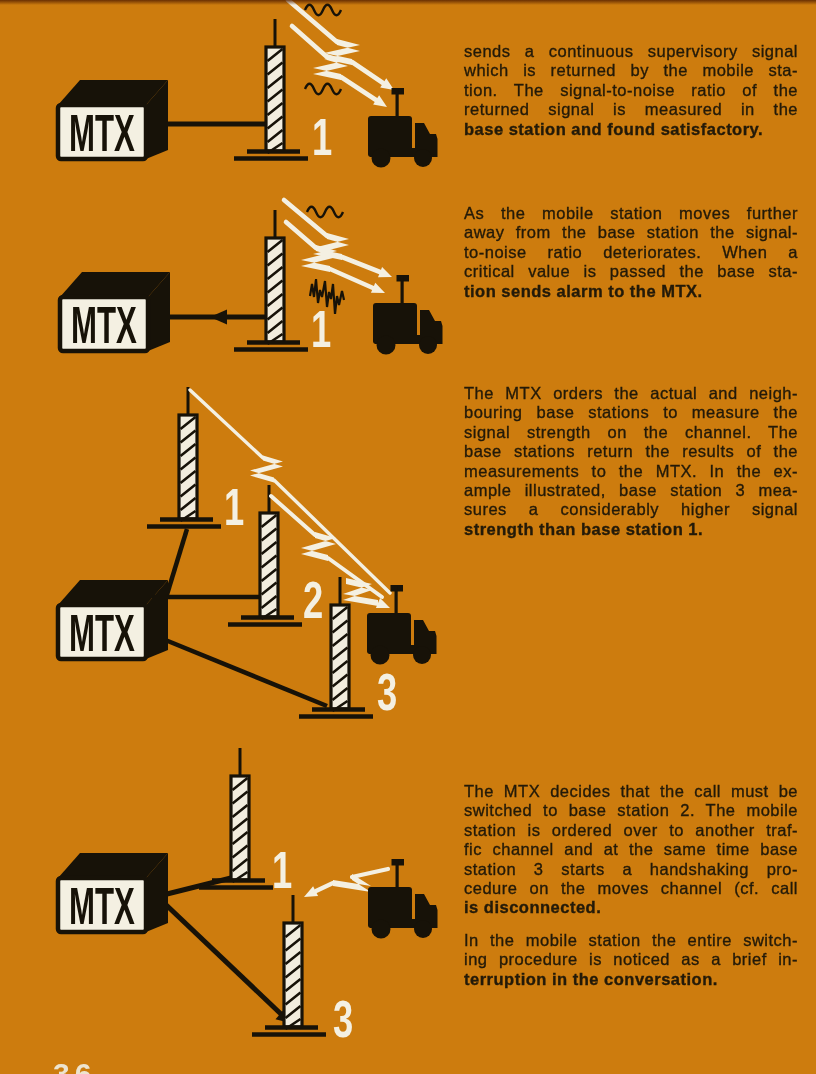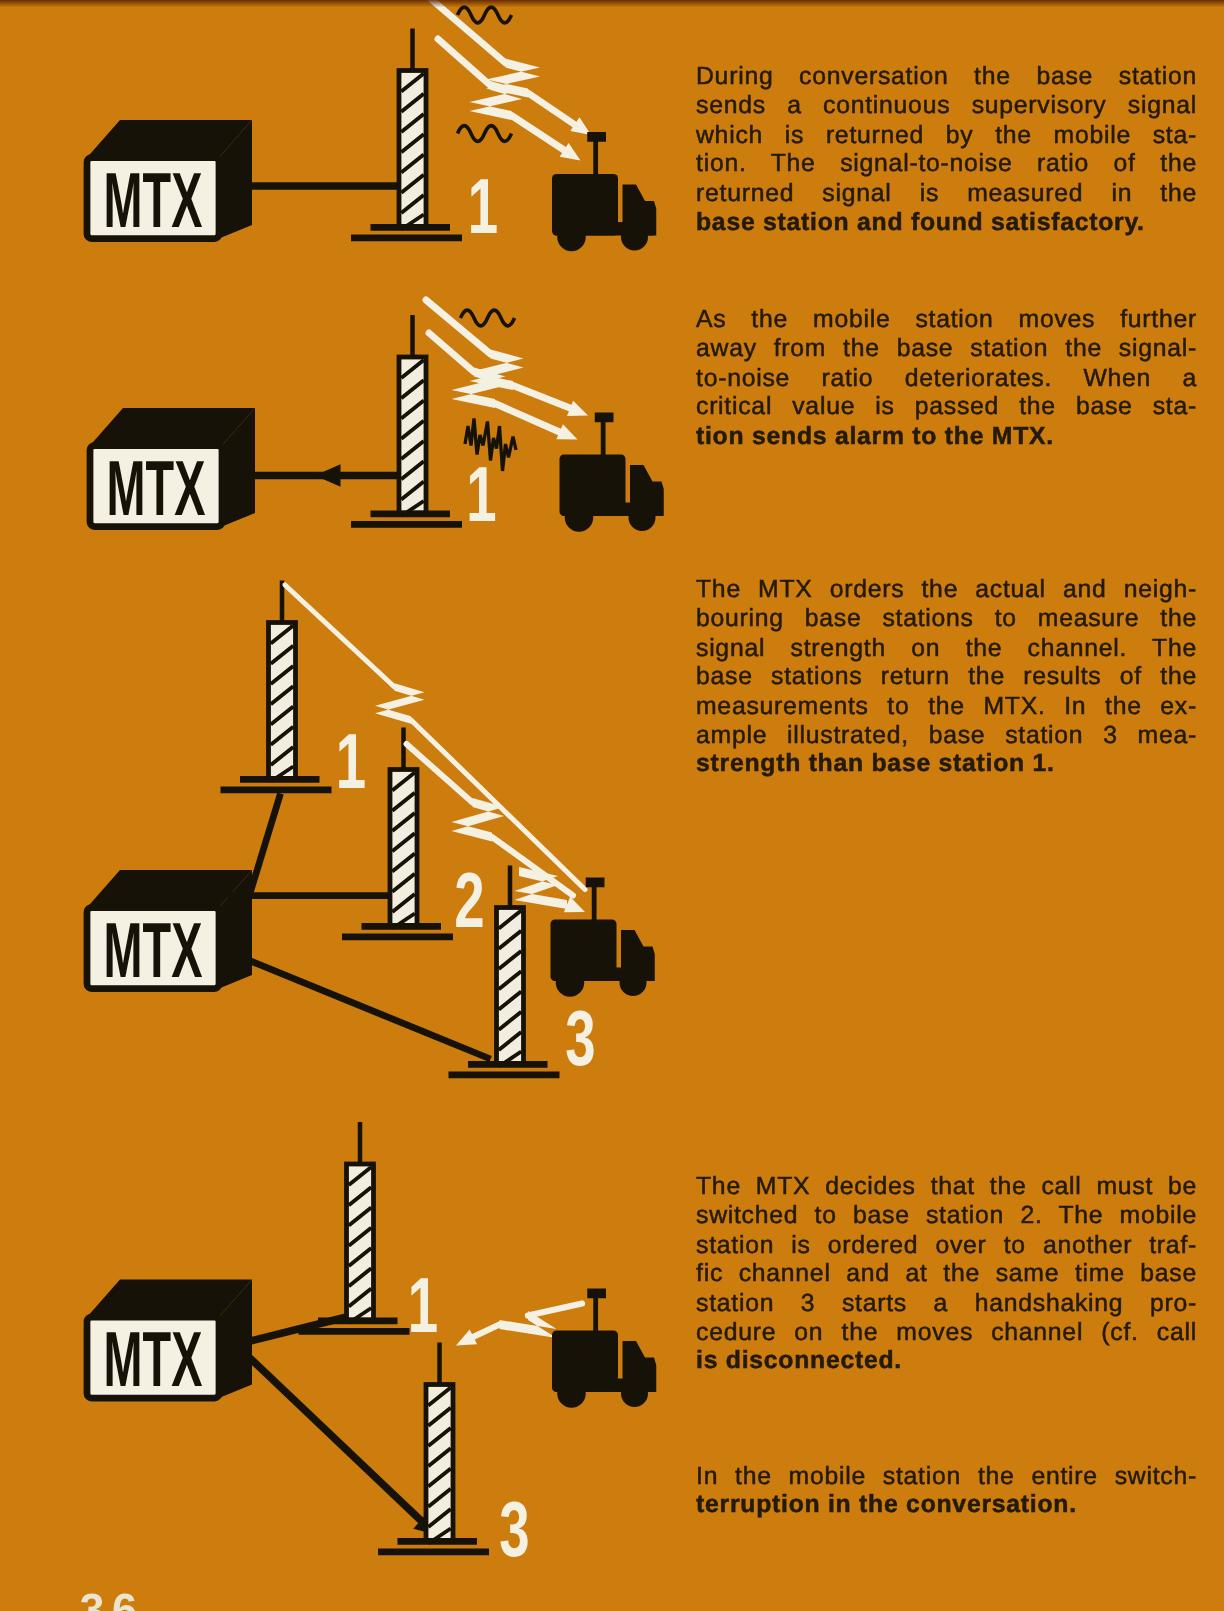--- a/index.html
+++ b/index.html
@@ -4,21 +4,21 @@
 <style>
   html,body{margin:0;padding:0;width:816px;height:1074px;overflow:hidden;}
   body{background:#CD7C0E;position:relative;font-family:"Liberation Sans",sans-serif;}
   #art{position:absolute;left:0;top:0;}
   .topstrip{position:absolute;left:0;top:0;width:816px;height:5px;
     background:linear-gradient(to bottom, rgba(88,34,0,.85), rgba(88,34,0,0));}
   .para{position:absolute;left:464px;width:334px;font-size:16.5px;line-height:19.4px;
     color:#231a09;-webkit-text-stroke:.35px #231a09;letter-spacing:.5px;}
   .pline{text-align:justify;text-align-last:justify;white-space:nowrap;}
   .pline.last{text-align-last:left;font-weight:bold;}
-  #p1{top:42px;} #p2{top:204px;} #p3{top:384px;} #p4{top:782px;} #p5{top:975px;}
+  #p1{top:42px;} #p2{top:204px;} #p3{top:384px;} #p4{top:782px;} #p5{top:931px;}
   .pagenum{position:absolute;left:53px;top:1057px;font-size:30px;font-weight:bold;
     color:#EDE4CF;letter-spacing:5px;}
 </style>
 </head>
 <body>
 
 <svg id="art" width="816" height="1074" viewBox="0 0 816 1074">
   <defs>
     <g id="tower">
       <line x1="0" y1="-130" x2="0" y2="-100" stroke="#171208" stroke-width="3"></line>
@@ -128,50 +128,51 @@
     <polygon points="304,897 313.1,886.3 318.1,896.1" fill="#F4F0E2"></polygon>
     <use href="#truck" x="366" y="858"></use>
     <text transform="translate(282,888) scale(0.7,1)" text-anchor="middle" font-family="Liberation Sans, sans-serif" font-weight="bold" font-size="52" fill="#F4F0E2">1</text>
     <text transform="translate(343,1037) scale(0.7,1)" text-anchor="middle" font-family="Liberation Sans, sans-serif" font-weight="bold" font-size="52" fill="#F4F0E2">3</text>
   </g>
 </svg>
 
 <div class="topstrip"></div>
 
 <div class="para" id="p1">
-    <div class="pline">During conversation the base station</div>
     <div class="pline">sends a continuous supervisory signal</div>
     <div class="pline">which is returned by the mobile sta-</div>
     <div class="pline">tion. The signal-to-noise ratio of the</div>
     <div class="pline">returned signal is measured in the</div>
     <div class="pline last">base station and found satisfactory.</div>
   </div>
 <div class="para" id="p2">
     <div class="pline">As the mobile station moves further</div>
     <div class="pline">away from the base station the signal-</div>
     <div class="pline">to-noise ratio deteriorates. When a</div>
     <div class="pline">critical value is passed the base sta-</div>
     <div class="pline last">tion sends alarm to the MTX.</div>
   </div>
 <div class="para" id="p3">
     <div class="pline">The MTX orders the actual and neigh-</div>
     <div class="pline">bouring base stations to measure the</div>
     <div class="pline">signal strength on the channel. The</div>
     <div class="pline">base stations return the results of the</div>
     <div class="pline">measurements to the MTX. In the ex-</div>
     <div class="pline">ample illustrated, base station 3 mea-</div>
+    <div class="pline">sures a considerably higher signal</div>
     <div class="pline last">strength than base station 1.</div>
   </div>
 <div class="para" id="p4">
     <div class="pline">The MTX decides that the call must be</div>
     <div class="pline">switched to base station 2. The mobile</div>
     <div class="pline">station is ordered over to another traf-</div>
     <div class="pline">fic channel and at the same time base</div>
     <div class="pline">station 3 starts a handshaking pro-</div>
     <div class="pline">cedure on the moves channel (cf. call</div>
     <div class="pline last">is disconnected.</div>
   </div>
 <div class="para" id="p5">
     <div class="pline">In the mobile station the entire switch-</div>
+    <div class="pline">ing procedure is noticed as a brief in-</div>
     <div class="pline last">terruption in the conversation.</div>
   </div>
 
 <div class="pagenum">36</div>
 
 </body></html>

